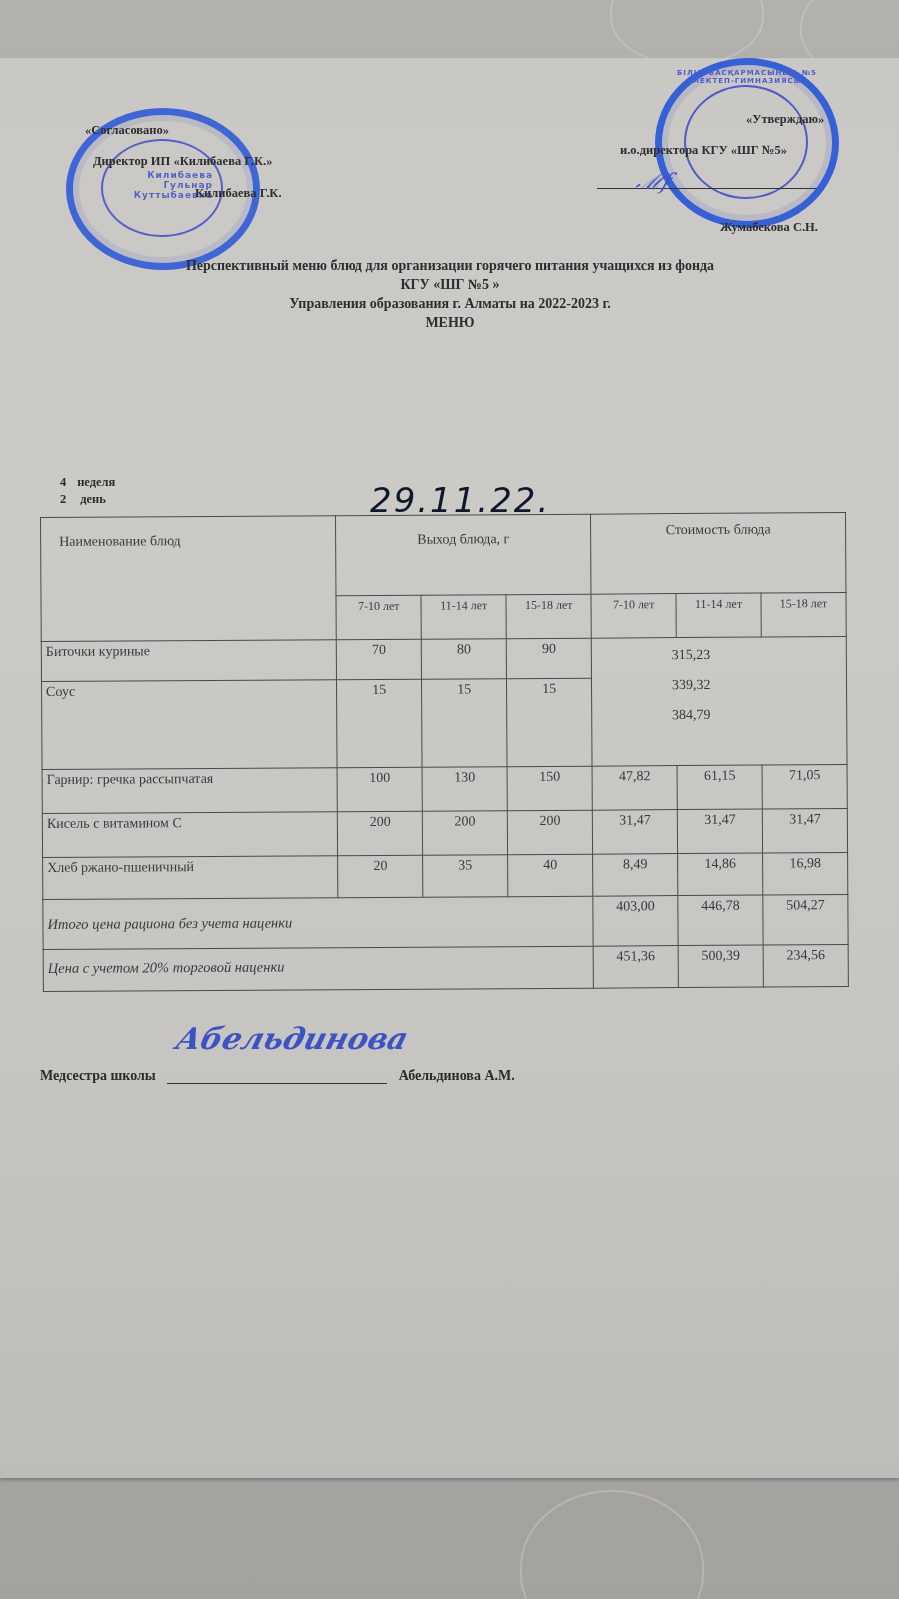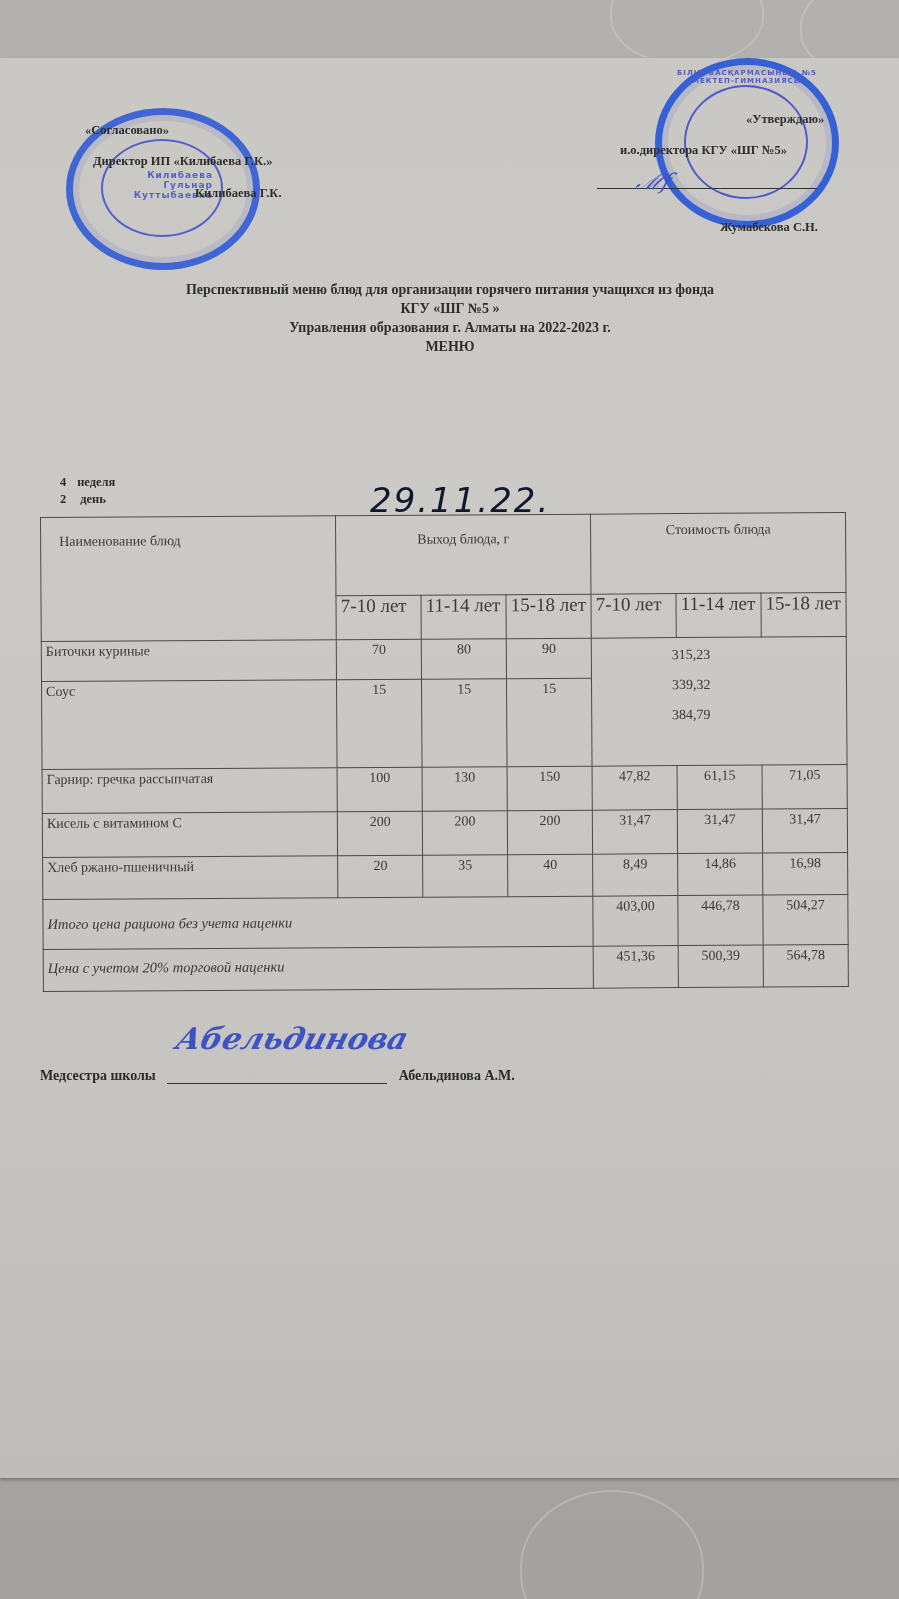--- a/index.html
+++ b/index.html
@@ -23,38 +23,38 @@
       position: absolute; border-radius: 50%;
       border: 7px solid #1d4ed8; box-shadow: inset 0 0 0 6px rgba(58,72,201,0.15);
     }
     .stamp .inner { position: absolute; border-radius: 50%; border: 2px solid #3a48c9; }
     .stamp .ring-text {
       position: absolute; color: #3a48c9; font-family: "DejaVu Sans", sans-serif;
       font-size: 10px; font-weight: bold; letter-spacing: 1px; white-space: nowrap;
     }
     .title-block {
       position: absolute; left: 60px; width: 780px; top: 256px;
-      text-align: center; font-weight: bold; font-size: 14px; line-height: 19px; color: #2e2e2e; margin-top: 24px;
+      text-align: center; font-weight: bold; font-size: 14px; line-height: 19px; color: #2e2e2e;
     }
     .week-day { position: absolute; left: 60px; top: 474px; font-weight: bold; font-size: 12.5px; line-height: 17px; }
     .week-day span.num { display: inline-block; width: 14px; }
     .handwritten-date {
       position: absolute; left: 370px; top: 480px; font-family: "DejaVu Sans", sans-serif;
       font-size: 34px; color: #0f172a; letter-spacing: 2px; font-style: italic; font-weight: 300;
     }
     table.menu {
       position: absolute; left: 40px; top: 517px; width: 806px;
       border-collapse: collapse; font-size: 14px; color: #3a3a3a;
       transform: rotate(-0.35deg); transform-origin: left top;
     }
     table.menu td, table.menu th { border: 1px solid #4a4a4a; vertical-align: top; padding: 2px 4px; font-weight: normal; }
     .col-name { width: 262px; }
     .col-n { width: 73px; }
     .c { text-align: center; }
-    .age { font-weight: bold; font-size: 19px; line-height: 16px; text-align: left; }
+    .age { font-weight: bold; font-size: 12px; line-height: 16px; text-align: center; }
     .total-label { font-weight: bold; font-style: italic; font-size: 14.5px; }
     .total-val { font-weight: bold; text-align: center; }
     .merged-cost { text-align: center; line-height: 30px; }
     .signature-row { position: absolute; left: 40px; top: 1065px; font-weight: bold; font-size: 14px; white-space: nowrap; }
     .sig-line { display: inline-block; width: 220px; border-bottom: 1px solid #333; margin: 0 8px; vertical-align: bottom; position: relative; height: 18px; }
     .sig-scribble {
       position: absolute; left: 10px; top: -44px; font-family: "DejaVu Serif", serif;
       font-style: italic; font-size: 30px; color: #3d52c4; transform: skewX(-15deg);
     }
     .small-sig { position: absolute; font-family: "DejaVu Serif", serif; font-style: italic; color: #4050c8; font-size: 22px; transform: skewX(-20deg); }
@@ -161,21 +161,21 @@
   <tr style="height:50px;">
     <td colspan="4" class="total-label" style="padding-top:16px;">Итого цена рациона без учета наценки</td>
     <td class="total-val">403,00</td>
     <td class="total-val">446,78</td>
     <td class="total-val">504,27</td>
   </tr>
   <tr style="height:42px;">
     <td colspan="4" class="total-label" style="padding-top:10px;">Цена с учетом 20% торговой наценки</td>
     <td class="total-val">451,36</td>
     <td class="total-val">500,39</td>
-    <td class="total-val">564,78</td>
+    <td class="total-val">234,56</td>
   </tr>
 </tbody>
   </table>
 
 <div class="signature-row">
   <span>Медсестра школы</span>
   <span class="sig-line">
     <span class="sig-scribble">Абельдинова</span>
   </span>
   <span>Абельдинова А.М.</span>

